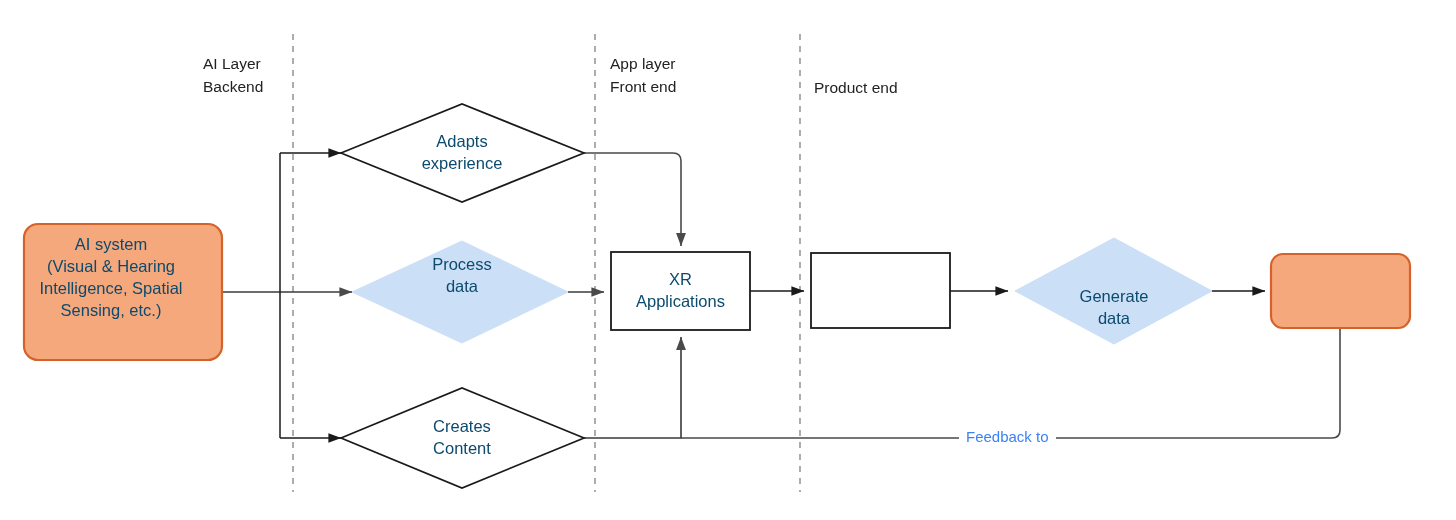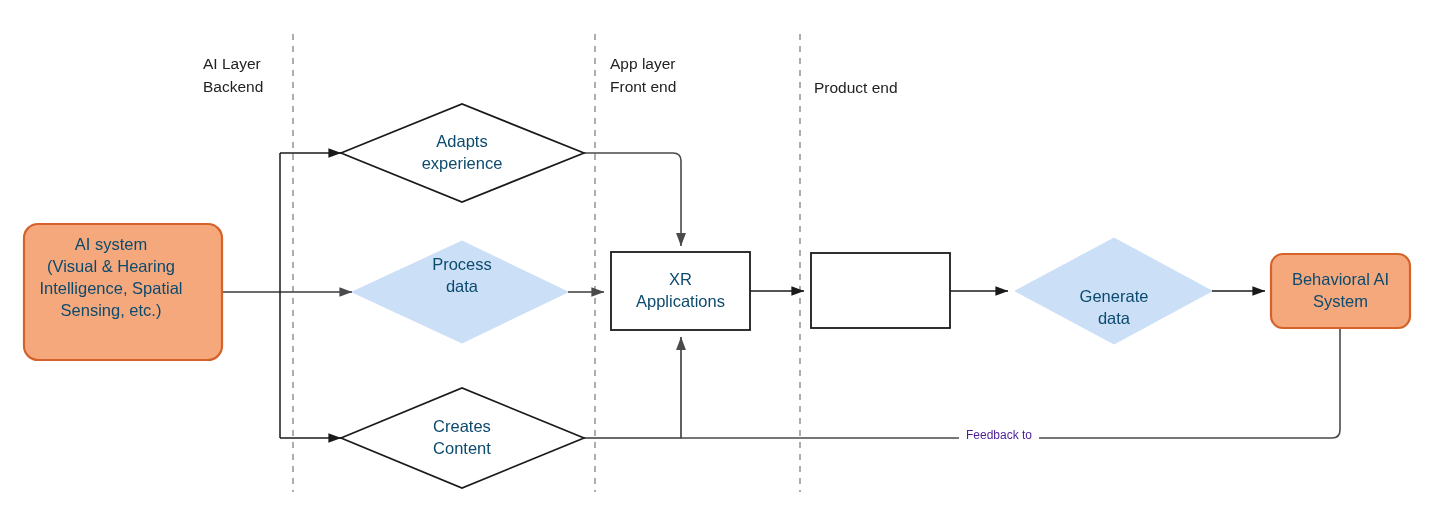--- a/index.html
+++ b/index.html
@@ -40,22 +40,22 @@
   }
   .swim-label {
     position: absolute;
     font-size: 15.5px;
     color: #222222;
     line-height: 1.5;
     white-space: pre-line;
   }
   .edge-label {
     position: absolute;
-    font-size: 12px;
-    color: #4c1d95;
+    font-size: 15px;
+    color: #3b82f6;
     background: #ffffff;
     padding: 0 7px;
     white-space: nowrap;
     text-align: right;
   }
 </style>
 </head>
 <body>
 
 <div id="canvas">
@@ -180,18 +180,16 @@
   <div class="node-label" style="left:611px; top:252px; width:139px; height:78px;">XR
 Applications</div>
 
   <div class="node-label" style="left:392px; top:406px; width:140px; height:64px;">Creates
 Content</div>
 
 
   <div class="node-label" style="left:1044px; top:276px; width:140px; height:64px;">Generate
 data</div>
 
-  <div class="node-label" style="left:1271px; top:254px; width:139px; height:74px;">Behavioral AI
-System</div>
 
   <div class="edge-label" style="left:959px; top:428px;">Feedback to</div>
 
 </div>
 
 </body></html>

